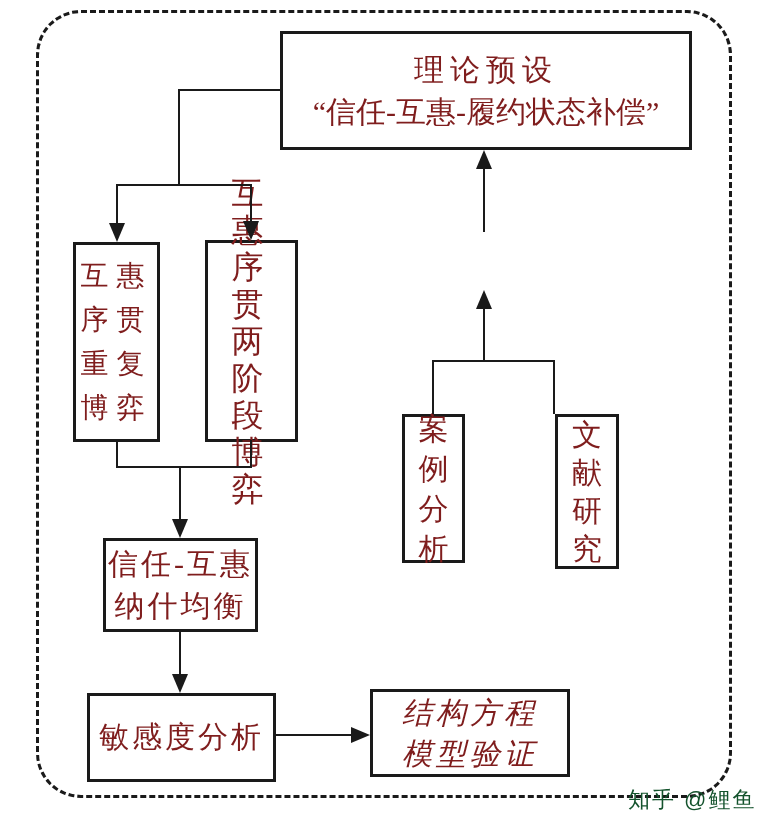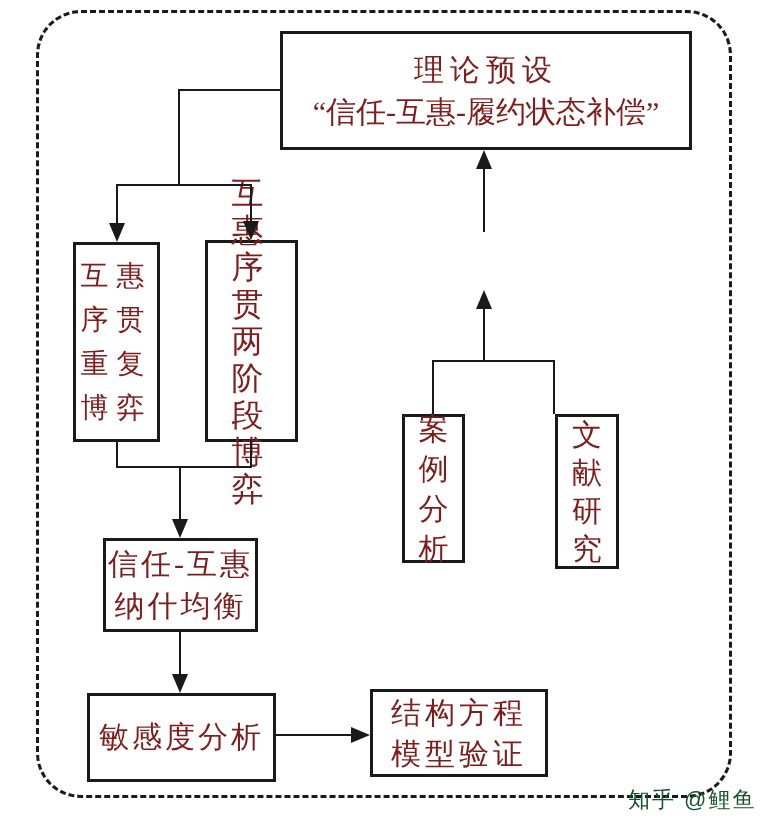--- a/index.html
+++ b/index.html
@@ -104,22 +104,22 @@
 
   .nash {
     left: 103px; top: 538px; width: 155px; height: 94px;
     font-size: 30px; line-height: 42px; letter-spacing: 3px;
   }
   .sensitivity {
     left: 87px; top: 693px; width: 189px; height: 89px;
     font-size: 30px; letter-spacing: 3px;
   }
   .sem {
-    left: 370px; top: 689px; width: 178px; height: 88px;
-    font-size: 30px; line-height: 41px; letter-spacing: 4px;
+    left: 370px; top: 689px; width: 200px; height: 88px;
+    font-size: 30px; line-height: 41px; letter-spacing: 4px; font-style: italic;
   }
 
   .watermark {
     position: absolute;
     left: 628px; top: 785px;
     font-size: 22px;
     letter-spacing: 2px;
     color: #14532d;
     font-family: "Liberation Sans", "DejaVu Sans", sans-serif;
     white-space: nowrap;

